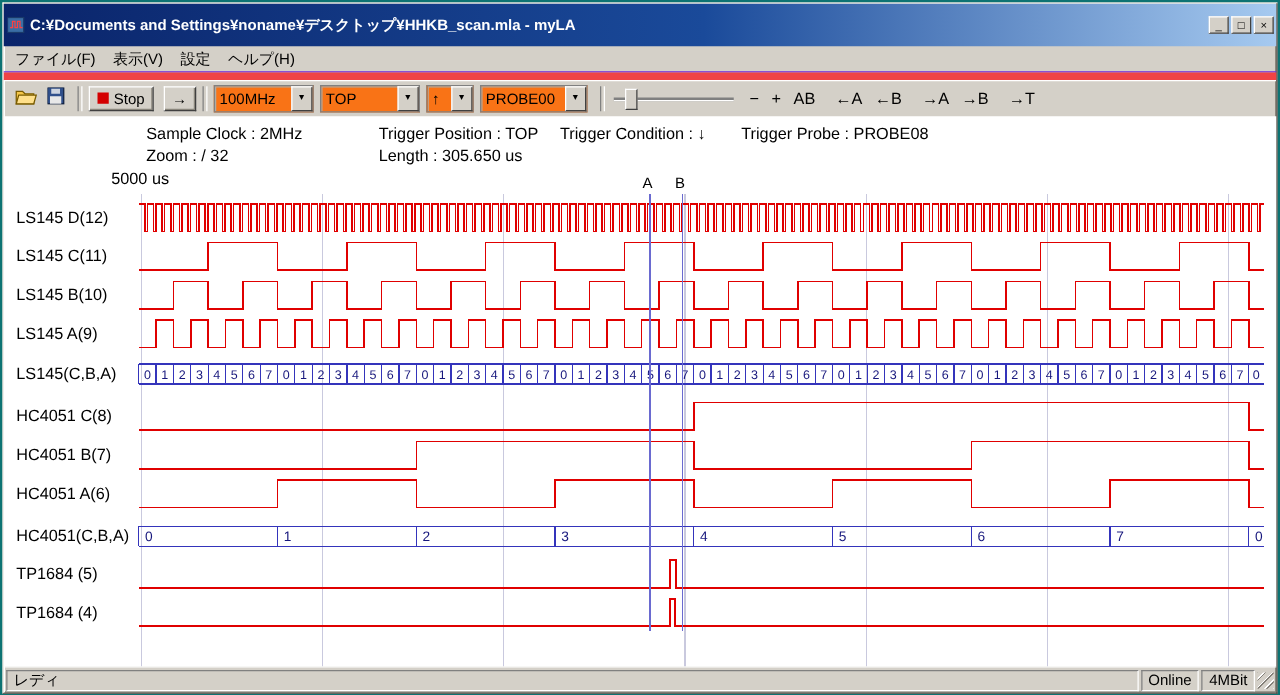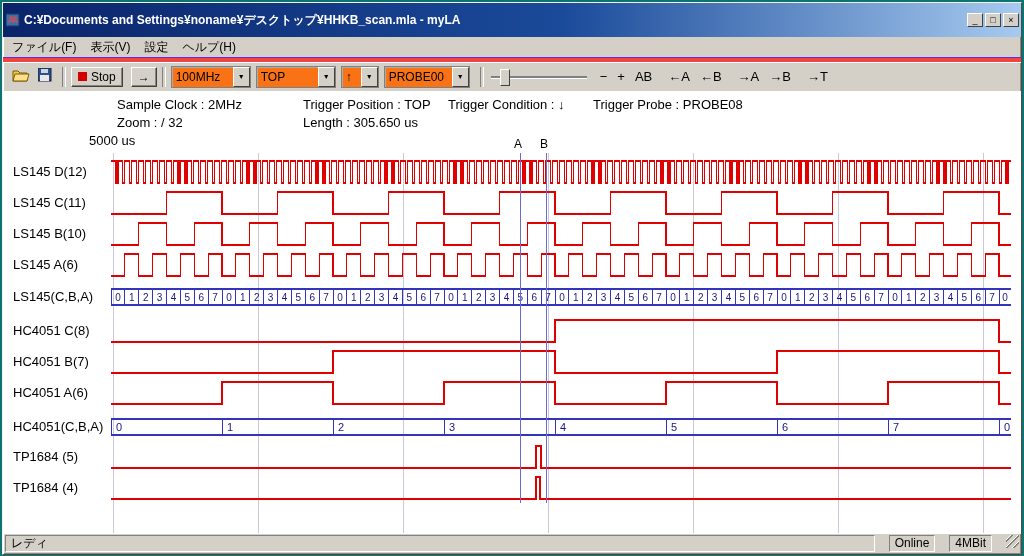--- a/index.html
+++ b/index.html
@@ -18,21 +18,21 @@
   .tbtn{width:16px;height:14px;background:#d4d0c8;border:1px solid;
     border-color:#fff #404040 #404040 #fff;font-size:9px;line-height:11px;
     text-align:center;color:#000;padding:0;font-family:inherit;}
   .app-icon{width:14px;height:14px;display:inline-block;}
   
   .menubar{height:20px;display:flex;align-items:center;font-size:12px;padding-left:2px;
     border-bottom:1px solid #6d28d9;}
   .menu-item{padding:2px 7px;white-space:nowrap;}
   
   .toolbar{height:29px;display:flex;align-items:center;padding-left:6px;
-    border-top:4px solid #ef4444;box-shadow:inset 0 1px 0 #ffffff;}
+    border-top:6px solid #ef4444;box-shadow:inset 0 1px 0 #ffffff;}
   .icon-btn{width:24px;height:22px;display:flex;align-items:center;justify-content:center;background:transparent;border:1px solid transparent;padding:0;}
   .tsep{width:2px;height:20px;border-left:1px solid #808080;border-right:1px solid #ffffff;margin:0 5px;}
   .raised-btn{background:#d4d0c8;border:1px solid;border-color:#fff #404040 #404040 #fff;
     box-shadow:inset -1px -1px 0 #8a867c;display:flex;align-items:center;justify-content:center;
     font-size:12px;height:20px;padding:0 6px;font-family:inherit;color:#000;}
   .stop-sq{width:9px;height:9px;background:#d40000;display:inline-block;margin-right:4px;}
   .combo{display:flex;align-items:center;height:20px;background:#f97316;
     border:1px solid #808080;box-shadow:inset 1px 1px 0 #b0aca4;margin-right:5px;}
   .combo-value{font-size:12px;padding:0 4px;flex:1;white-space:nowrap;}
   .combo-arrow{width:15px;height:18px;background:#d4d0c8;border:1px solid;
@@ -56,21 +56,21 @@
   
   .hscroll{position:absolute;left:6px;top:448px;width:1004px;height:16px;
     background:#f0ede5;display:flex;}
   .scroll-btn{width:16px;height:16px;background:#d4d0c8;border:1px solid;
     border-color:#fff #404040 #404040 #fff;box-shadow:inset -1px -1px 0 #8a867c;
     font-size:7px;display:flex;align-items:center;justify-content:center;color:#000;flex:0 0 16px;}
   .scroll-trough{position:relative;flex:1;}
   .scroll-thumb{position:absolute;top:0;height:16px;background:#d4d0c8;border:1px solid;
     border-color:#fff #404040 #404040 #fff;box-shadow:inset -1px -1px 0 #8a867c;}
   
-  .statusbar{height:18px;display:flex;padding:1px 2px;gap:14px;
+  .statusbar{height:18px;display:flex;align-items:center;padding:1px 2px;gap:2px;
     border-top:1px solid #fff;font-size:12px;}
   .status-left{flex:1;height:15px;border:1px solid;border-color:#808080 #fff #fff #808080;
     padding:0 5px;line-height:14px;}
   .status-panel{height:15px;border:1px solid;border-color:#808080 #fff #fff #808080;
     padding:0 5px;line-height:14px;white-space:nowrap;}
   .grip{width:13px;height:13px;background:
     repeating-linear-gradient(135deg,transparent 0 3px,#fff 3px 4px,#848078 4px 5px);}
 </style>
 </head>
 <body>
@@ -340,21 +340,21 @@
           <text x="1001" y="340" fill="#17177d" font-size="11" text-anchor="start" font-family="&quot;Liberation Sans&quot;,&quot;DejaVu Sans&quot;,sans-serif">0</text>
           <path d="M 108 377 H 533 V 355 H 538 V 377 H 1008" stroke="#e00000" fill="none" stroke-width="1.6" shape-rendering="crispEdges"></path>
           <path d="M 108 408 H 533 V 386 H 537 V 408 H 1008" stroke="#e00000" fill="none" stroke-width="1.6" shape-rendering="crispEdges"></path>
           <line x1="517" y1="62" x2="517" y2="412" stroke="#6a6ad0" stroke-width="1" shape-rendering="crispEdges"></line>
           <line x1="543" y1="62" x2="543" y2="412" stroke="#6a6ad0" stroke-width="1" shape-rendering="crispEdges"></line>
         </svg>
       <div id="channel-labels">
           <div class="ch-label" style="top: 73px;">LS145 D(12)</div>
           <div class="ch-label" style="top: 104px;">LS145 C(11)</div>
           <div class="ch-label" style="top: 135px;">LS145 B(10)</div>
-          <div class="ch-label" style="top: 166px;">LS145 A(6)</div>
+          <div class="ch-label" style="top: 166px;">LS145 A(9)</div>
           <div class="ch-label" style="top: 198px;">LS145(C,B,A)</div>
           <div class="ch-label" style="top: 232px;">HC4051 C(8)</div>
           <div class="ch-label" style="top: 263px;">HC4051 B(7)</div>
           <div class="ch-label" style="top: 294px;">HC4051 A(6)</div>
           <div class="ch-label" style="top: 328px;">HC4051(C,B,A)</div>
           <div class="ch-label" style="top: 358px;">TP1684 (5)</div>
           <div class="ch-label" style="top: 389px;">TP1684 (4)</div>
         </div>
       <div id="marker-labels">
           <div class="marker-label" style="left: 511px;">A</div>

